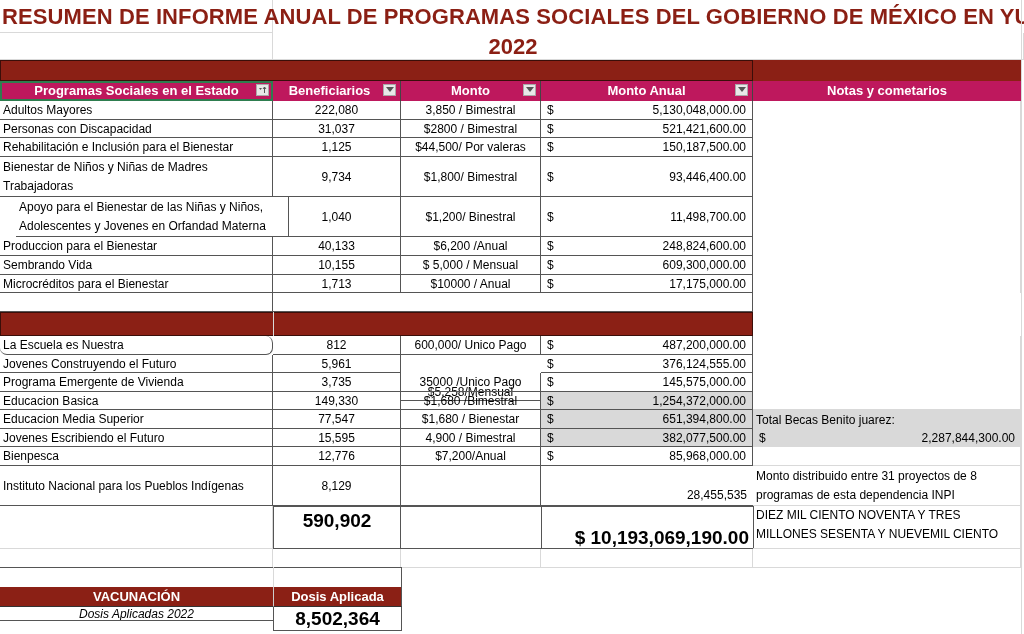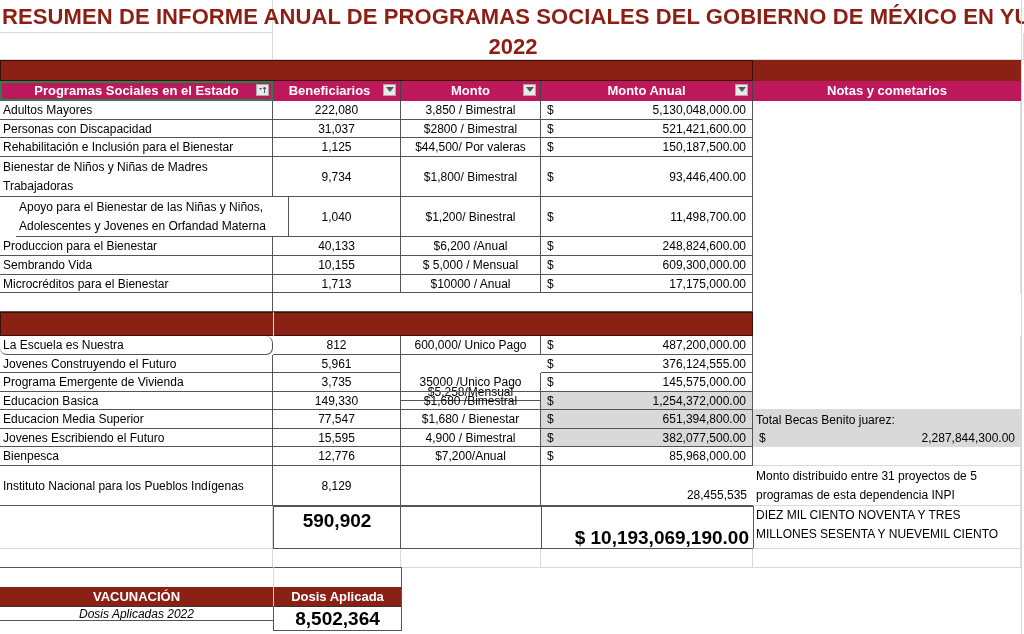--- a/index.html
+++ b/index.html
@@ -229,21 +229,21 @@
       </div>
   </div>
 
   <div class="c gl" style="left:753px;top:336px;width:268px;height:74px;"></div>
   <div class="c gray lt" style="left:753px;top:410px;width:268px;height:19px;">Total Becas Benito juarez:</div>
   <div class="c gray rt" style="left:753px;top:429px;width:268px;height:18px;">
     <span class="dollar">$</span>
     <span>2,287,844,300.00</span>
   </div>
   <div class="c gl" style="left:753px;top:447px;width:268px;height:19px;"></div>
-  <div class="c gl lt wrap" style="left:753px;top:466px;width:268px;height:40px;">Monto distribuido entre 31 proyectos de  5 programas de esta dependencia INPI</div>
+  <div class="c gl lt wrap" style="left:753px;top:466px;width:268px;height:40px;">Monto distribuido entre 31 proyectos de  8 programas de esta dependencia INPI</div>
 
   <div class="c gl" style="left:0;top:506px;width:273px;height:43px;"></div>
   <div class="c bd ctr big" style="left:273px;top:506px;width:128px;height:43px;align-items:flex-end;padding-bottom:20px;">590,902</div>
   <div class="c bd" style="left:400px;top:506px;width:142px;height:43px;"></div>
   <div class="c bd rt big" style="left:541px;top:506px;width:213px;height:43px;align-items:flex-end;padding-bottom:3px;padding-right:4px;">$ 10,193,069,190.00</div>
   <div class="c gl lt wrap" style="left:753px;top:506px;width:268px;height:43px;align-items:flex-start;">DIEZ MIL CIENTO NOVENTA Y TRES MILLONES SESENTA Y NUEVEMIL CIENTO NOVENTA PESOS</div>
 
   <div class="c gl" style="left:0;top:549px;width:273px;height:19px;"></div>
   <div class="c gl" style="left:273px;top:549px;width:128px;height:19px;"></div>
   <div class="c gl" style="left:401px;top:549px;width:140px;height:19px;"></div>

